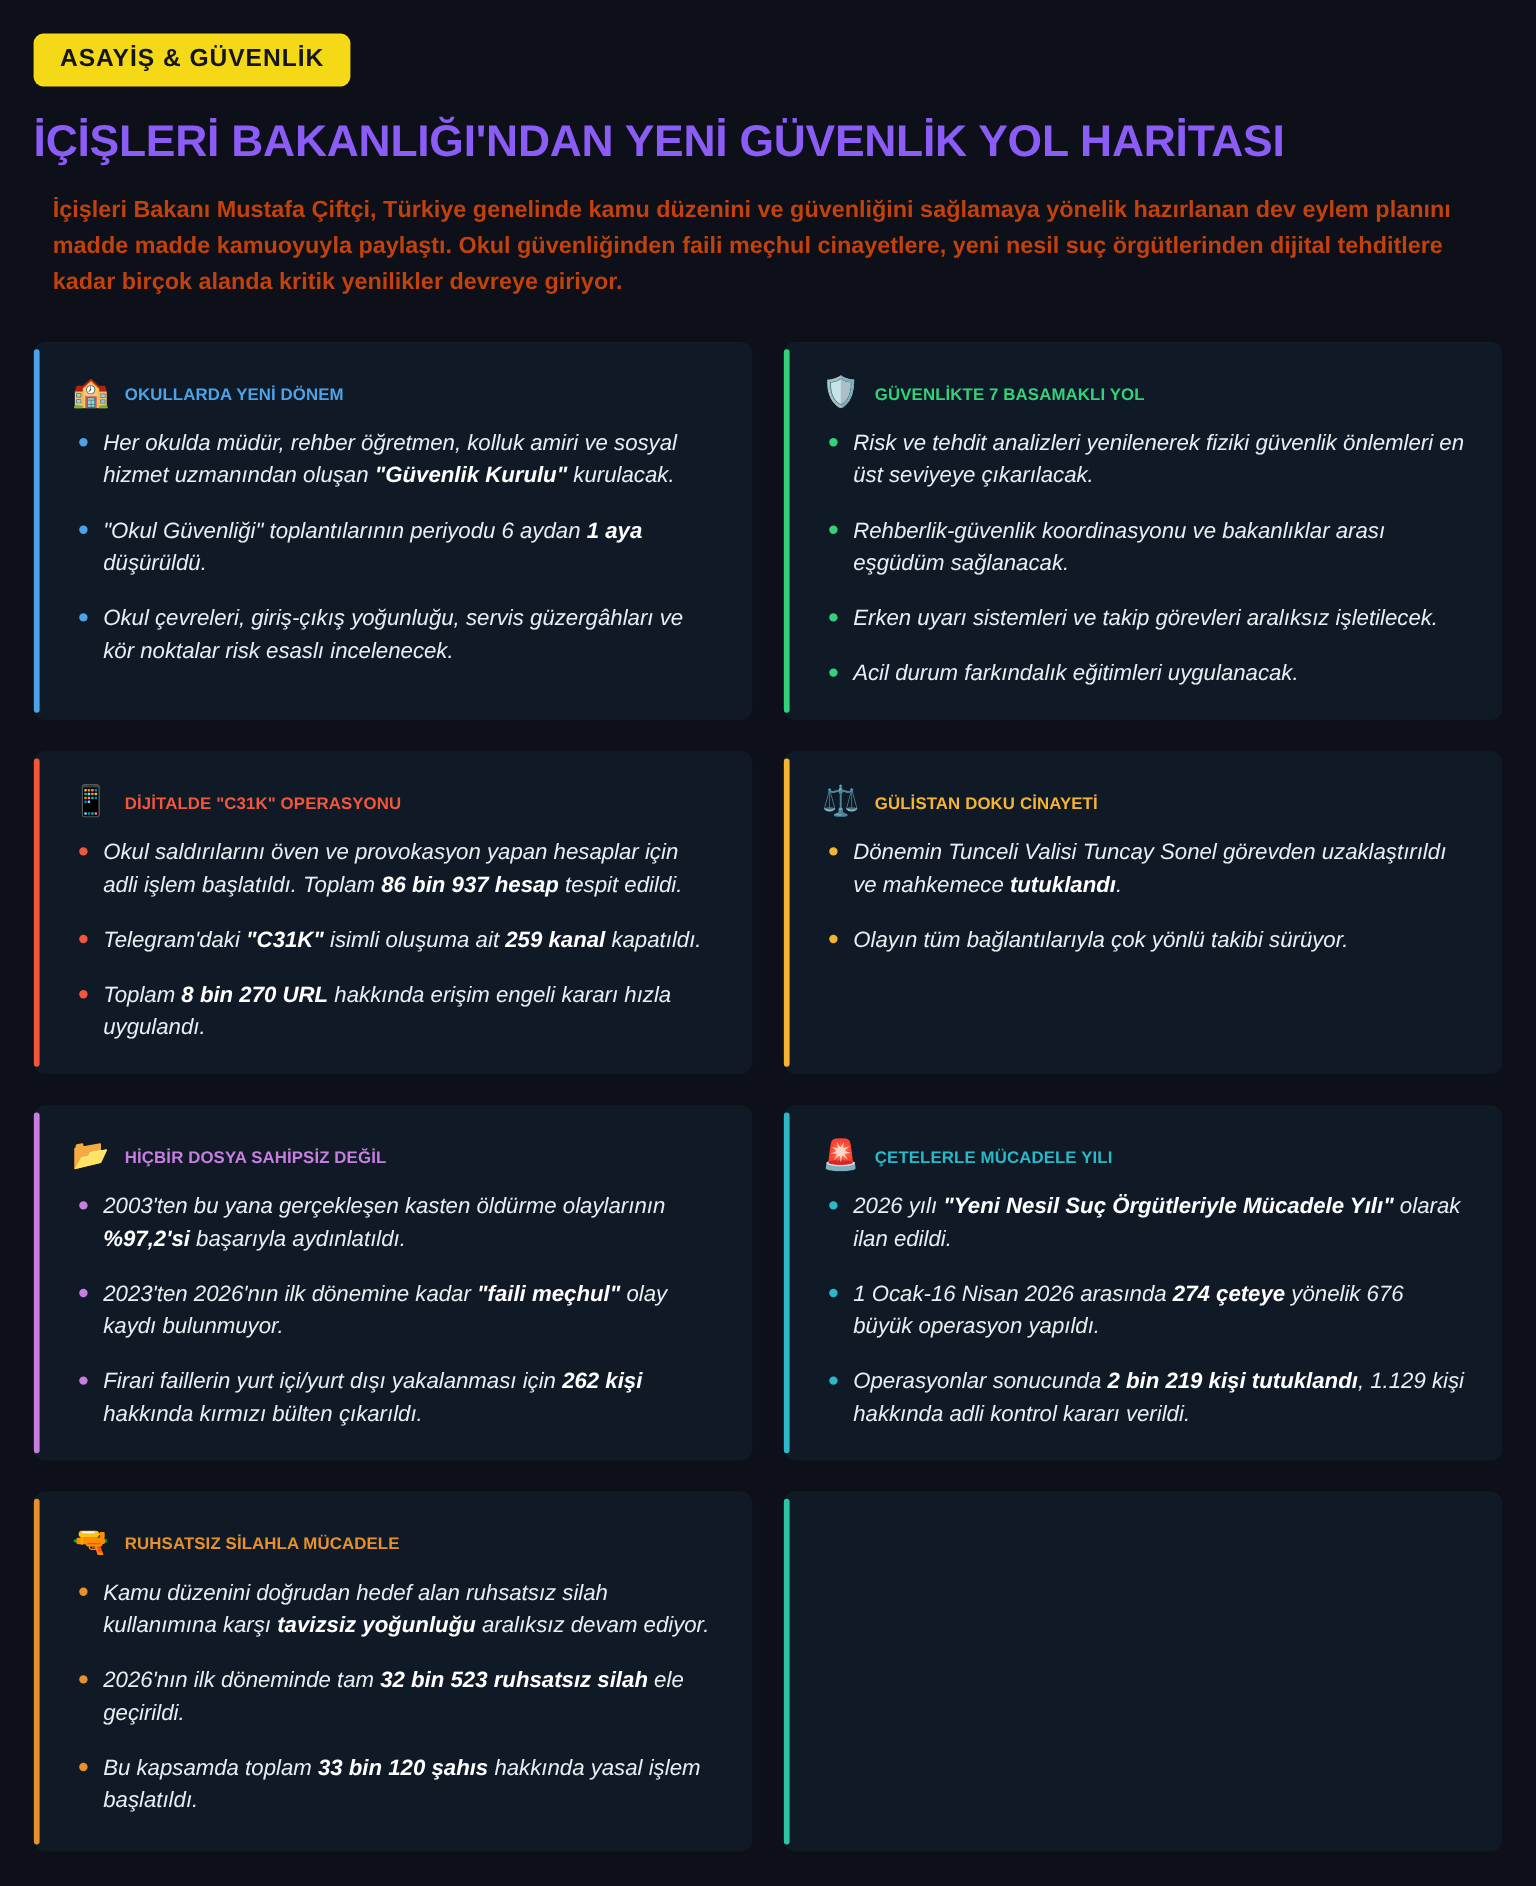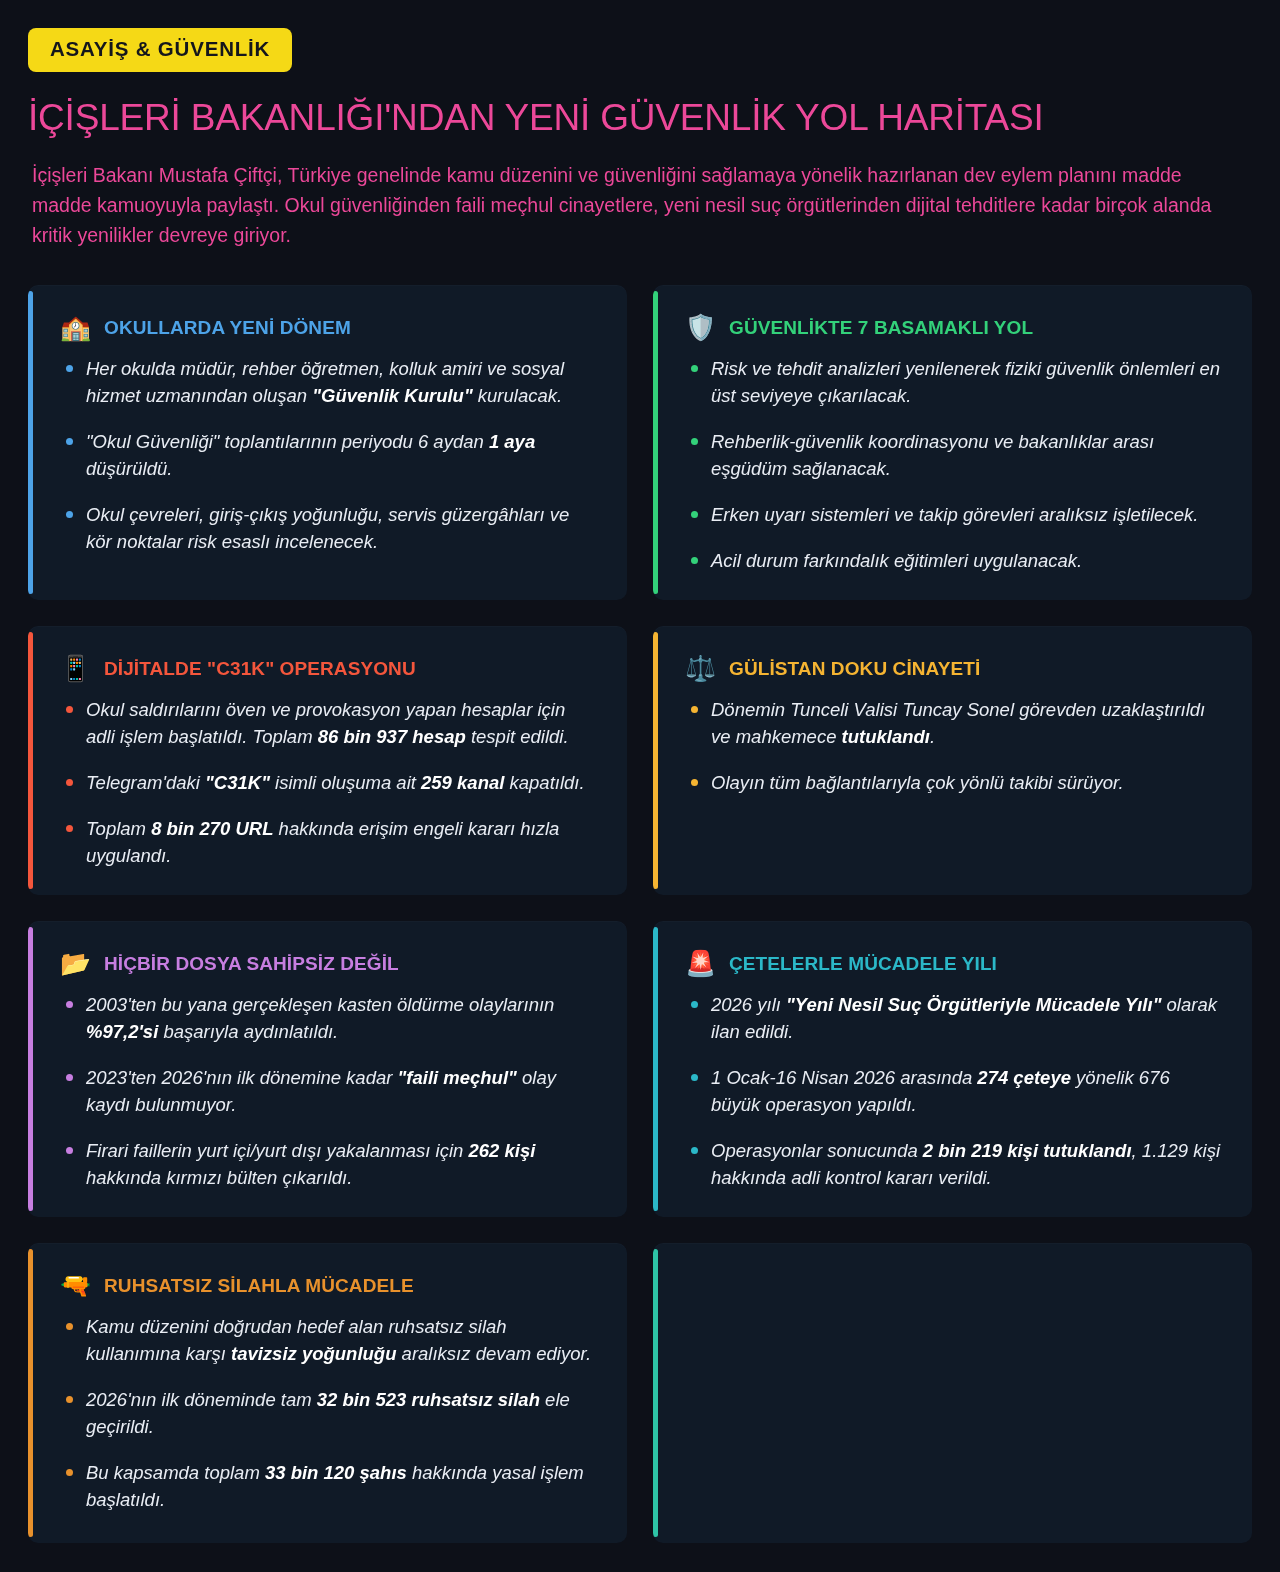--- a/index.html
+++ b/index.html
@@ -35,33 +35,33 @@
     color: #14161c;
     font-size: 20.5px;
     font-weight: 700;
     letter-spacing: 0.8px;
     padding: 11px 22px 12px 22px;
     border-radius: 8px;
     line-height: 1;
   }
   .headline {
     margin: 25px 0 0 0;
-    color: #ec4899;
+    color: #8b5cf6;
     font-size: 37px;
     line-height: 1.12;
-    font-weight: 400;
+    font-weight: 700;
     letter-spacing: -0.2px;
   }
   .lede {
-    margin: 22px 0 0 4px;
+    margin: 22px 0 0 16px;
     font-size: 19.5px;
     line-height: 1.55;
-    color: #ec4899;
+    color: #c2410c;
     max-width: 1190px;
-    font-weight: 400;
+    font-weight: 700;
   }
 
   
   .grid {
     margin-top: 34px;
     padding: 0 28px;
     display: grid;
     grid-template-columns: 1fr 1fr;
     gap: 26px 26px;
     align-items: stretch;
@@ -96,21 +96,21 @@
   }
   .card-icon {
     font-size: 25px;
     line-height: 1;
     width: 30px;
     text-align: center;
     flex: 0 0 auto;
     filter: saturate(1.05);
   }
   .card-title {
-    font-size: 19px;
+    font-size: 14px;
     font-weight: 700;
     letter-spacing: 0.1px;
     color: var(--accent, #4da3e8);
     line-height: 1.15;
     margin: 0;
   }
 
   .bullets {
     list-style: none;
     margin: 0;

